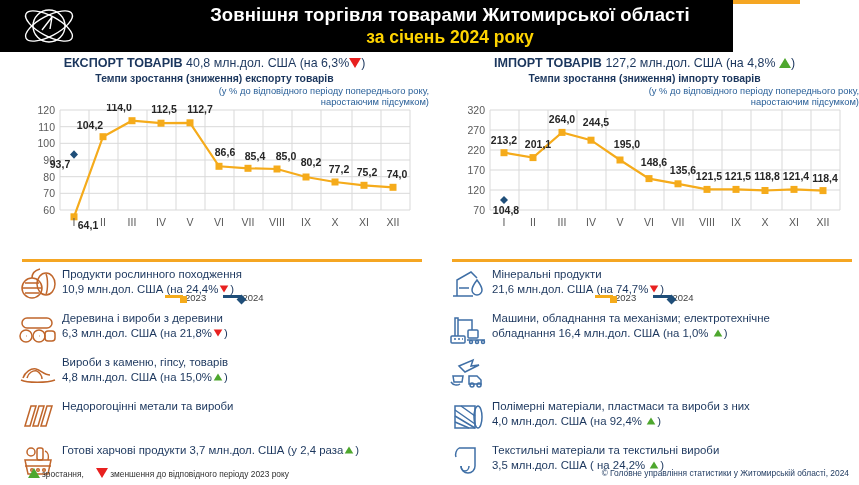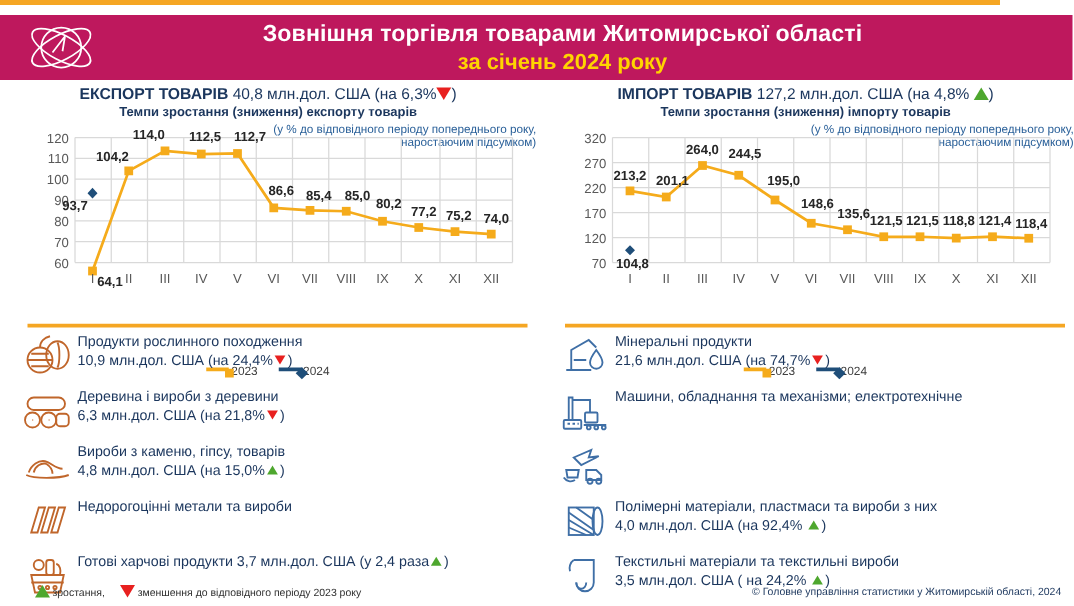--- a/index.html
+++ b/index.html
@@ -5,43 +5,43 @@
   html,body{margin:0;padding:0;}
   body{
     width:859px;height:485px;
     background:#ffffff;
     font-family:"Liberation Sans", sans-serif;
     overflow:hidden;
     position:relative;
   }
   
   .header{
-    position:absolute;left:0;top:12px;width:858px;height:52px;
-    background:#be185d;
+    position:absolute;left:0;top:0;width:733px;height:52px;
+    background:#000000;
   }
   .logo{
     position:absolute;left:6px;top:2px;width:86px;height:48px;
   }
   .title-wrap{
     position:absolute;left:100px;top:3px;width:700px;text-align:center;
   }
   .title-main{
     color:#ffffff;font-size:18.5px;font-weight:bold;letter-spacing:.1px;
     line-height:23px;
   }
   .title-sub{
     color:#ffd400;font-size:17.5px;font-weight:bold;line-height:22px;
   }
   
   .sec{position:absolute;top:52px;width:429px;height:198px;}
   .sec-left{left:0;}
   .sec-right{left:430px;}
   .sec-title{
     text-align:center;color:#1b365d;font-size:12.4px;line-height:15px;
-    padding-top:16px;white-space:nowrap;
+    padding-top:4px;white-space:nowrap;
   }
   .sec-title b{font-weight:bold;font-size:12.6px;}
   .sec-sub{
     text-align:center;color:#1b365d;font-size:10.4px;font-weight:bold;
     line-height:12px;margin-top:2px;
   }
   .sec-sub2{
     text-align:right;color:#2a6099;font-size:9.4px;font-weight:normal;
     line-height:11px;
   }
@@ -422,20 +422,21 @@
         <rect x="21" y="20" width="10" height="8" rx="1"></rect>
         <path d="M20 30h18"></path>
           <circle cx="24" cy="32" r="1.5"></circle>
           <circle cx="30" cy="32" r="1.5"></circle>
           <circle cx="36" cy="32" r="1.5"></circle>
         <path d="M7 29h2M11 29h2M15 29h1"></path>
       </svg>
     </div>
     <div class="txt">
       <span>Машини, обладнання та механізми; електротехнічне</span>
+      <span class="l2"><span>обладнання 16,4 млн.дол. США (на 1,0%</span> <span class="tri tri-up tri-sm"></span><span>)</span></span>
     </div>
   </div>
 
   <div class="item">
     <div class="ico">
       <svg width="42" height="36" viewBox="0 0 42 36" fill="none" stroke="#3f6fa6" stroke-width="1.5">
         <path d="M12 12 26 6l-2 6 8-1-14 7z"></path>
         <path d="M4 28c2 3 6 4 9 2M6 22h10l-1 6H7z"></path>
         <path d="M22 22h8l4 4v4H22z"></path>
           <circle cx="25" cy="31" r="2"></circle>

